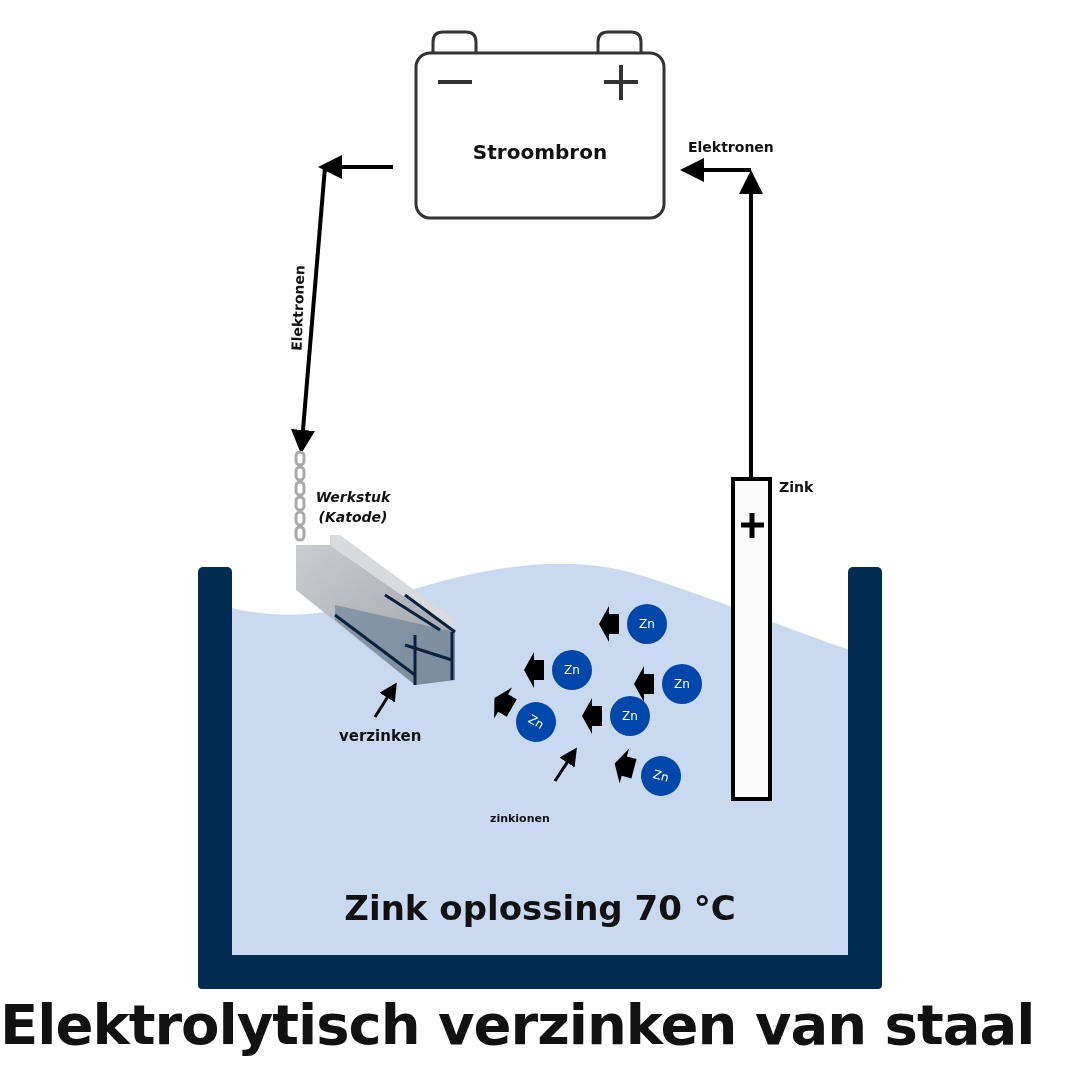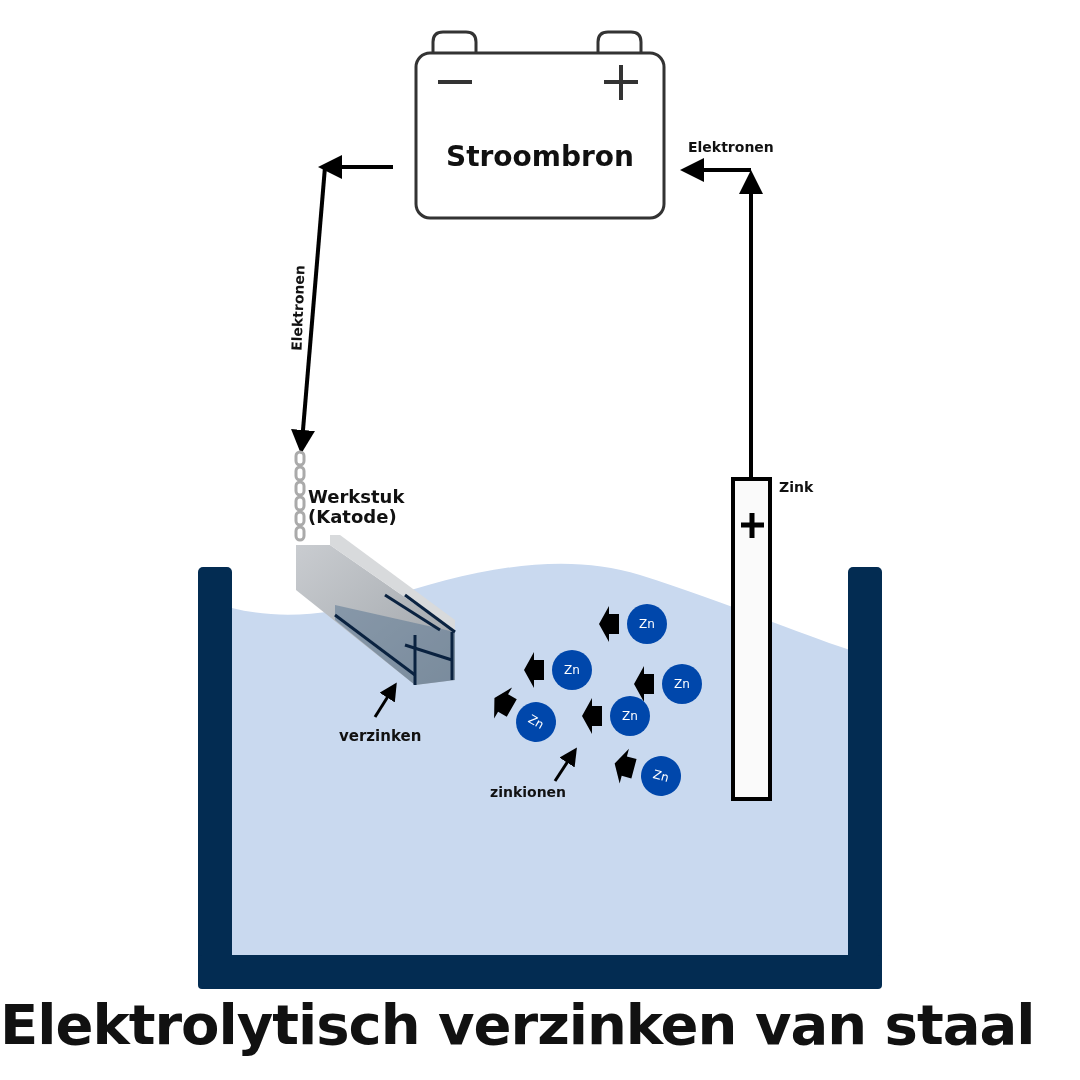--- a/index.html
+++ b/index.html
@@ -1,26 +1,26 @@
 <!DOCTYPE html>
 <html><head>
   <meta charset="utf-8">
   <style>
     html, body { margin: 0; padding: 0; background: #ffffff; }
     body { width: 1080px; height: 1080px; position: relative; overflow: hidden;
            font-family: "DejaVu Sans", sans-serif; color: #000; }
     .stage { position: absolute; left: 0; top: 0; width: 1080px; height: 1080px; }
     .lbl { position: absolute; font-weight: bold; color: #111; white-space: nowrap; }
-    .battery-label { left: 415px; top: 140px; width: 250px; text-align: center; font-size: 28px; }
+    .battery-label { left: 415px; top: 140px; width: 250px; text-align: center; font-size: 20px; }
     .el-top { left: 688px; top: 139px; font-size: 14px; }
     .el-left { left: 298px; top: 308px; font-size: 14px; transform: translate(-50%,-50%) rotate(-88deg); }
-    .werkstuk { left: 308px; top: 487px; font-size: 18px; text-align: left; line-height: 20px; width: 90px; }
+    .werkstuk { left: 308px; top: 487px; font-size: 14px; text-align: center; line-height: 20px; width: 90px; font-style: italic; }
     .anode { left: 779px; top: 479px; font-size: 14px; }
     .zinklaag { left: 339px; top: 727px; font-size: 15px; }
-    .zinkionen { left: 490px; top: 784px; font-size: 14px; }
+    .zinkionen { left: 490px; top: 812px; font-size: 11px; }
     .solution { left: 232px; top: 888px; width: 616px; text-align: center; font-size: 34px; }
     .title { left: 0; top: 992px; width: 892px; font-size: 56px;
              font-family: "DejaVu Sans", sans-serif; letter-spacing: -1px; }
     .zn-text { font-family: "DejaVu Sans", sans-serif; font-size: 12px; fill: #fff; }
   </style>
 </head>
 <body>
 
 <div class="stage">
   <svg width="1080" height="1080" viewBox="0 0 1080 1080" style="position:absolute;left:0;top:0">
@@ -130,14 +130,15 @@
   <div class="lbl battery-label">Stroombron</div>
   <div class="lbl el-top">Elektronen</div>
   <div class="lbl el-left">Elektronen</div>
   <div class="lbl werkstuk">
     <div>Werkstuk</div>
     <div>(Katode)</div>
   </div>
   <div class="lbl anode">Zink</div>
   <div class="lbl zinklaag">verzinken</div>
   <div class="lbl zinkionen">zinkionen</div>
+  <div class="lbl solution">Zink oplossing 70 °C</div>
   <div class="lbl title">Elektrolytisch verzinken van staal</div>
 </div>
 
 </body></html>

